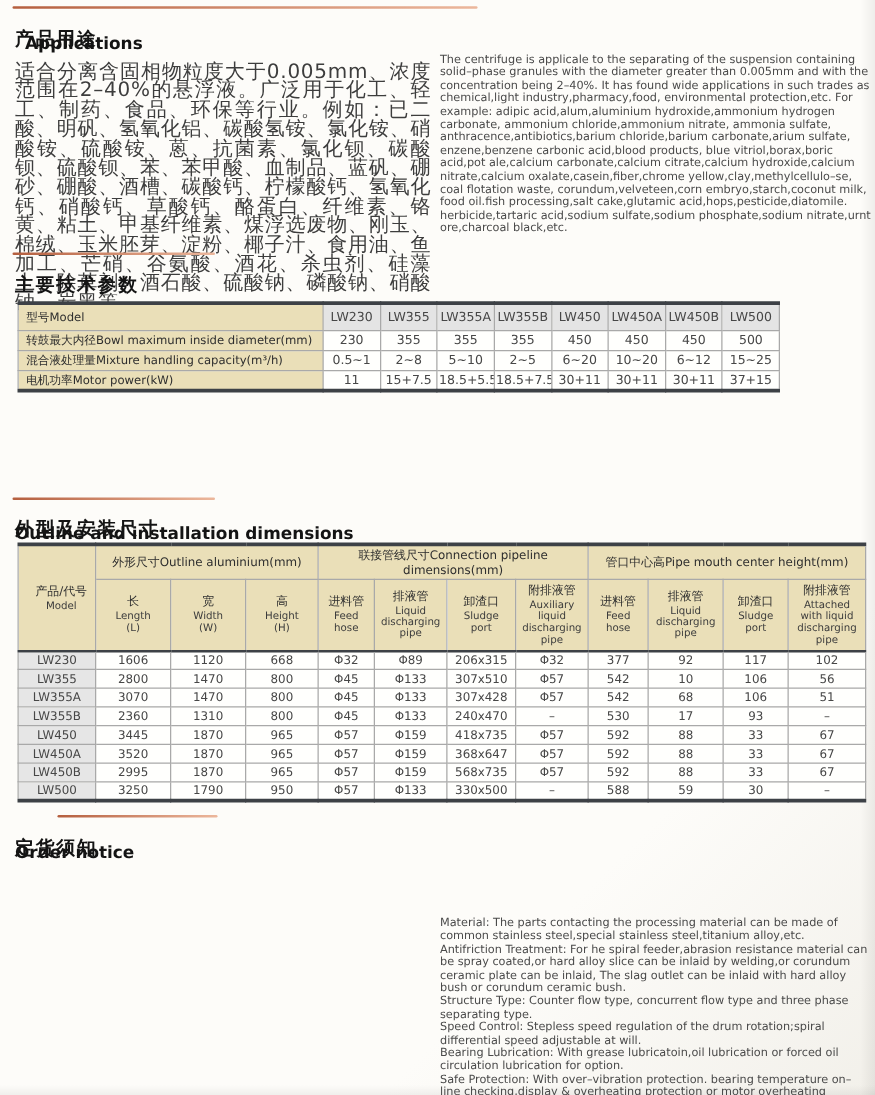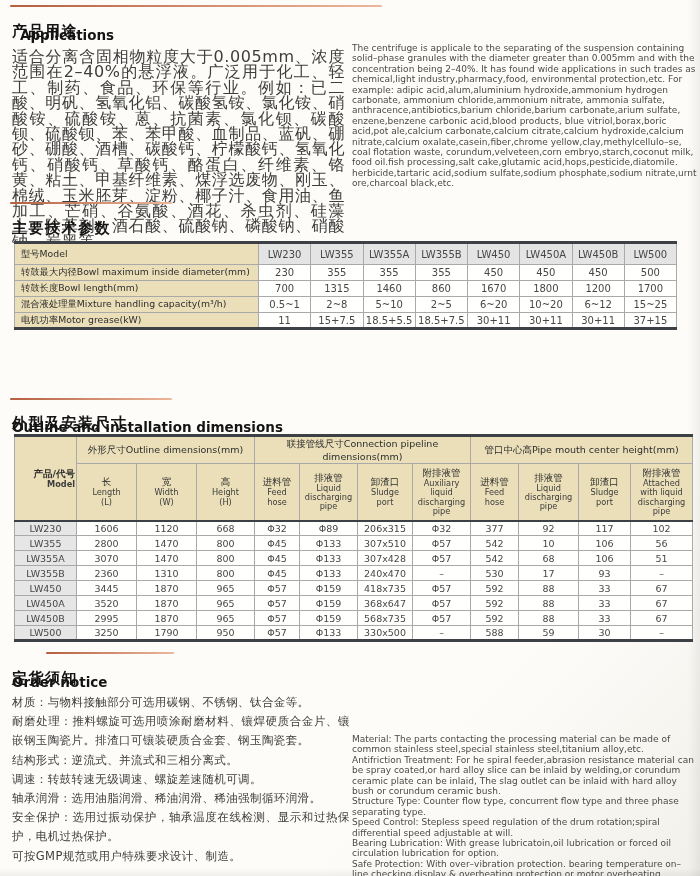--- a/index.html
+++ b/index.html
@@ -22,40 +22,40 @@
 
   .body-zh{position:absolute;font-size:16px;line-height:15.4px;letter-spacing:0.6px;
     text-align:justify;color:#3d3d3d;}
   .body-en{position:absolute;font-size:9px;line-height:10.4px;color:#4a4a4a;}
   .pre{white-space:pre-line;}
 
   table{border-collapse:collapse;table-layout:fixed;position:absolute;}
   td,th{overflow:hidden;vertical-align:middle;font-weight:normal;}
 
   
-  .t1{left:14px;top:241px;width:663px;
+  .t1{left:14px;top:241px;width:610px;
       border-top:3px solid #3d4146;border-bottom:3px solid #3d4146;}
   .t1 th,.t1 td{border:1px solid #a9a9a9;font-size:10px;color:#474747;text-align:center;}
   .t1 tr{height:16px;}
   .t1 tr.hd{height:22px;}
   .t1 .lb{background:#eadfb8;text-align:left;padding:0 0 0 6px;font-size:9.3px;
       color:#2e2e2e;white-space:nowrap;width:237px;}
   .t1 .mh{background:#e4e4e4;}
   .t1 .dc{background:#fffffd;}
 
   
   .t2{left:14px;top:434px;width:678px;
       border-top:3px solid #3d4146;border-bottom:3px solid #3d4146;}
   .t2 td{border:1px solid #a9a9a9;font-size:9.5px;color:#474747;text-align:center;}
   .t2 tr.grp{height:20px;}
   .t2 tr.sub{height:57px;}
   .t2 tr.dr{height:15px;}
   .t2 .bg{background:#eadfb8;color:#2e2e2e;}
-  .t2 .mcell{background:#eadfb8;text-align:right;padding-left:8px;font-size:10px;color:#2e2e2e;
-      border-bottom:2px solid #3d4146;font-weight:bold;}
+  .t2 .mcell{background:#eadfb8;text-align:center;padding-left:8px;font-size:10px;color:#2e2e2e;
+      border-bottom:2px solid #3d4146;}
   .t2 .grp td{font-size:9.5px;}
   .t2 .sub td{border-bottom:2px solid #3d4146;}
   .t2 .sz{display:block;font-size:9.5px;line-height:12px;}
   .t2 .se{display:block;font-size:8.2px;line-height:9.4px;white-space:pre-line;color:#3c3c3c;}
   .t2 .mc{background:#e6e6e6;}
   .t2 .dc{background:#fffffd;}
 </style>
 </head>
 <body>
 
@@ -90,43 +90,32 @@
       <td class="dc">230</td>
       <td class="dc">355</td>
       <td class="dc">355</td>
       <td class="dc">355</td>
       <td class="dc">450</td>
       <td class="dc">450</td>
       <td class="dc">450</td>
       <td class="dc">500</td>
     </tr>
     <tr>
-      <td class="lb">转鼓长度Bowl length(mm)</td>
-      <td class="dc">700</td>
-      <td class="dc">1315</td>
-      <td class="dc">1460</td>
-      <td class="dc">860</td>
-      <td class="dc">1670</td>
-      <td class="dc">1800</td>
-      <td class="dc">1200</td>
-      <td class="dc">1700</td>
-    </tr>
-    <tr>
       <td class="lb">混合液处理量Mixture handling capacity(m³/h)</td>
       <td class="dc">0.5~1</td>
       <td class="dc">2~8</td>
       <td class="dc">5~10</td>
       <td class="dc">2~5</td>
       <td class="dc">6~20</td>
       <td class="dc">10~20</td>
       <td class="dc">6~12</td>
       <td class="dc">15~25</td>
     </tr>
     <tr>
-      <td class="lb">电机功率Motor grease(kW)</td>
+      <td class="lb">电机功率Motor power(kW)</td>
       <td class="dc">11</td>
       <td class="dc">15+7.5</td>
       <td class="dc">18.5+5.5</td>
       <td class="dc">18.5+7.5</td>
       <td class="dc">30+11</td>
       <td class="dc">30+11</td>
       <td class="dc">30+11</td>
       <td class="dc">37+15</td>
     </tr>
   </tbody>
@@ -150,21 +139,21 @@
       <col style="width:60px">
       <col style="width:52px">
       <col style="width:62px">
     </colgroup>
     <tbody>
         <tr class="grp">
       <td class="mcell" rowspan="2">
         <span class="sz">产品/代号</span>
         <span class="se">Model</span>
       </td>
-      <td class="bg" colspan="3">外形尺寸Outline dimensions(mm)</td>
+      <td class="bg" colspan="3">外形尺寸Outline aluminium(mm)</td>
       <td class="bg" colspan="4">联接管线尺寸Connection pipeline dimensions(mm)</td>
       <td class="bg" colspan="4">管口中心高Pipe mouth center height(mm)</td>
     </tr>
     <tr class="sub">
       <td class="bg">
             <span class="sz">长</span>
             <span class="se">Length
 (L)</span>
           </td>
       <td class="bg">
@@ -335,27 +324,20 @@
       <td class="dc">59</td>
       <td class="dc">30</td>
       <td class="dc">–</td>
     </tr>
   </tbody>
     </table>
 
   <div class="rule" style="left:46px;top:652px;width:128px;"></div>
   <div class="h-zh" style="left:12px;top:658px;">定货须知</div>
   <div class="h-en" style="left:12px;top:675px;">Order notice</div>
-  <div class="body-zh pre" style="left:12px;top:693px;width:338px;font-size:11.5px;line-height:19.2px;letter-spacing:0.4px;">材质：与物料接触部分可选用碳钢、不锈钢、钛合金等。
-耐磨处理：推料螺旋可选用喷涂耐磨材料、镶焊硬质合金片、镶嵌钢玉陶瓷片。排渣口可镶装硬质合金套、钢玉陶瓷套。
-结构形式：逆流式、并流式和三相分离式。
-调速：转鼓转速无级调速、螺旋差速随机可调。
-轴承润滑：选用油脂润滑、稀油润滑、稀油强制循环润滑。
-安全保护：选用过振动保护，轴承温度在线检测、显示和过热保护，电机过热保护。
-可按GMP规范或用户特殊要求设计、制造。</div>
   <div class="body-en pre" style="left:352px;top:690px;width:345px;margin-top:44px;">Material: The parts contacting the processing material can be made of common stainless steel,special stainless steel,titanium alloy,etc.
 Antifriction Treatment: For he spiral feeder,abrasion resistance material can be spray coated,or hard alloy slice can be inlaid by welding,or corundum ceramic plate can be inlaid, The slag outlet can be inlaid with hard alloy bush or corundum ceramic bush.
 Structure Type: Counter flow type, concurrent flow type and three phase separating type.
 Speed Control: Stepless speed regulation of the drum rotation;spiral differential speed adjustable at will.
 Bearing Lubrication: With grease lubricatoin,oil lubrication or forced oil circulation lubrication for option.
 Safe Protection: With over–vibration protection. bearing temperature on–line checking,display &amp; overheating protection or motor overheating protection for option.
 It can be designed and manufactured as per GMP Specifications.</div>
 </div>
 
 </body></html>

